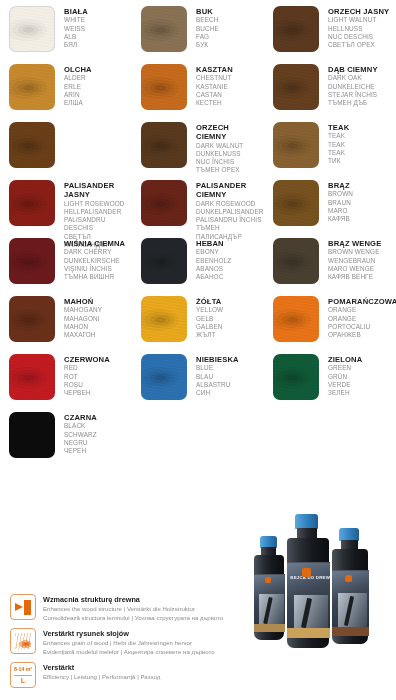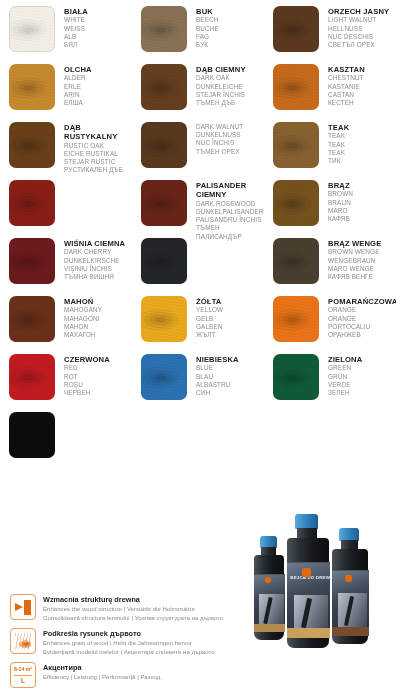--- a/index.html
+++ b/index.html
@@ -165,60 +165,54 @@
         </div>
         <div class="names">
           <div class="n-title">OLCHA</div>
           <div class="n-sub">ALDER</div>
           <div class="n-sub">ERLE</div>
           <div class="n-sub">ARIN</div>
           <div class="n-sub">ЕЛША</div>
         </div>
       </div>
       <div class="cell">
+        <div class="chip " style="background: rgb(200, 107, 28);">
+          <div class="grain"></div>
+        </div>
+        <div class="names">
+          <div class="n-title">KASZTAN</div>
+          <div class="n-sub">CHESTNUT</div>
+          <div class="n-sub">KASTANIE</div>
+          <div class="n-sub">CASTAN</div>
+          <div class="n-sub">КЕСТЕН</div>
+        </div>
+      </div>
+      <div class="cell">
         <div class="chip " style="background: rgb(102, 64, 31);">
           <div class="grain"></div>
         </div>
         <div class="names">
           <div class="n-title">DĄB CIEMNY</div>
           <div class="n-sub">DARK OAK</div>
           <div class="n-sub">DUNKELEICHE</div>
           <div class="n-sub">STEJAR ÎNCHIS</div>
           <div class="n-sub">ТЪМЕН ДЪБ</div>
         </div>
       </div>
       <div class="cell">
-        <div class="chip " style="background: rgb(200, 107, 28);">
-          <div class="grain"></div>
-        </div>
-        <div class="names">
-          <div class="n-title">KASZTAN</div>
-          <div class="n-sub">CHESTNUT</div>
-          <div class="n-sub">KASTANIE</div>
-          <div class="n-sub">CASTAN</div>
-          <div class="n-sub">КЕСТЕН</div>
-        </div>
-      </div>
-      <div class="cell">
         <div class="chip " style="background: rgb(107, 64, 25);">
           <div class="grain"></div>
         </div>
-        <div class="names">
-          <div class="n-title">DĄB RUSTYKALNY</div>
-          <div class="n-sub">RUSTIC OAK</div>
-          <div class="n-sub">EICHE RUSTIKAL</div>
-          <div class="n-sub">STEJAR RUSTIC</div>
-          <div class="n-sub">РУСТИКАЛЕН ДЪБ</div>
-        </div>
       </div>
       <div class="cell">
         <div class="chip " style="background: rgb(90, 58, 30);">
           <div class="grain"></div>
         </div>
         <div class="names">
+          <div class="n-title">ORZECH CIEMNY</div>
           <div class="n-sub">DARK WALNUT</div>
           <div class="n-sub">DUNKELNUSS</div>
           <div class="n-sub">NUC ÎNCHIS</div>
           <div class="n-sub">ТЪМЕН ОРЕХ</div>
         </div>
       </div>
       <div class="cell">
         <div class="chip " style="background: rgb(138, 98, 49);">
           <div class="grain"></div>
         </div>
@@ -227,20 +221,27 @@
           <div class="n-sub">TEAK</div>
           <div class="n-sub">TEAK</div>
           <div class="n-sub">TEAK</div>
           <div class="n-sub">ТИК</div>
         </div>
       </div>
       <div class="cell">
         <div class="chip " style="background: rgb(139, 31, 22);">
           <div class="grain"></div>
         </div>
+        <div class="names">
+          <div class="n-title">PALISANDER JASNY</div>
+          <div class="n-sub">LIGHT ROSEWOOD</div>
+          <div class="n-sub">HELLPALISANDER</div>
+          <div class="n-sub">PALISANDRU DESCHIS</div>
+          <div class="n-sub">СВЕТЪЛ ПАЛИСАНДЪР</div>
+        </div>
       </div>
       <div class="cell">
         <div class="chip " style="background: rgb(107, 36, 24);">
           <div class="grain"></div>
         </div>
         <div class="names">
           <div class="n-title">PALISANDER CIEMNY</div>
           <div class="n-sub">DARK ROSEWOOD</div>
           <div class="n-sub">DUNKELPALISANDER</div>
           <div class="n-sub">PALISANDRU ÎNCHIS</div>
@@ -268,20 +269,27 @@
           <div class="n-sub">DARK CHERRY</div>
           <div class="n-sub">DUNKELKIRSCHE</div>
           <div class="n-sub">VIŞINIU ÎNCHIS</div>
           <div class="n-sub">ТЪМНА ВИШНЯ</div>
         </div>
       </div>
       <div class="cell">
         <div class="chip " style="background: rgb(35, 39, 43);">
           <div class="grain"></div>
         </div>
+        <div class="names">
+          <div class="n-title">HEBAN</div>
+          <div class="n-sub">EBONY</div>
+          <div class="n-sub">EBENHOLZ</div>
+          <div class="n-sub">ABANOS</div>
+          <div class="n-sub">АБАНОС</div>
+        </div>
       </div>
       <div class="cell">
         <div class="chip " style="background: rgb(74, 64, 48);">
           <div class="grain"></div>
         </div>
         <div class="names">
           <div class="n-title">BRĄZ WENGE</div>
           <div class="n-sub">BROWN WENGE</div>
           <div class="n-sub">WENGEBRAUN</div>
           <div class="n-sub">MARO WENGE</div>
@@ -355,20 +363,27 @@
         <div class="names">
           <div class="n-title">ZIELONA</div>
           <div class="n-sub">GREEN</div>
           <div class="n-sub">GRÜN</div>
           <div class="n-sub">VERDE</div>
           <div class="n-sub">ЗЕЛЕН</div>
         </div>
       </div>
       <div class="cell">
         <div class="chip flat" style="background: rgb(12, 12, 12);"></div>
+        <div class="names">
+          <div class="n-title">CZARNA</div>
+          <div class="n-sub">BLACK</div>
+          <div class="n-sub">SCHWARZ</div>
+          <div class="n-sub">NEGRU</div>
+          <div class="n-sub">ЧЕРЕН</div>
+        </div>
       </div>
     </div>
 
   <div class="bottles">
 
     <div class="btl" style="left:0px; top:28px; width:34px; height:104px;">
       <div class="cap" style="position:absolute;left:8px;top:0;width:17px;height:12px;"></div>
       <div class="neck" style="position:absolute;left:9px;top:11px;width:15px;height:10px;"></div>
       <div class="body" style="position:absolute;left:2px;top:19px;width:30px;height:85px;"></div>
       <div class="label" style="top:38px;height:58px;">
@@ -414,31 +429,31 @@
           <div class="ft-title">Wzmacnia strukturę drewna</div>
           <div class="ft-sub">Enhances the wood structure   |   Verstärkt die Holzstruktur</div>
           <div class="ft-sub">Consolidează structura lemnului   |   Усилва структурата на дървото</div>
         </div>
       </div>
       <div class="frow">
         <div class="ficon">
           <div class="grainicon"></div>
         </div>
         <div class="ftext">
-          <div class="ft-title">Podkreśla rysunek дървото</div>
+          <div class="ft-title">Verstärkt rysunek słojów</div>
           <div class="ft-sub">Enhances grain of wood   |   Hebt die Jahresringen hervor</div>
           <div class="ft-sub">Evidenţiază modelul inelelor   |   Акцентира слоевете на дървото</div>
         </div>
       </div>
       <div class="frow">
         <div class="ficon">
           <div class="efftop">8-14 m²</div>
           <div class="effline"></div>
           <div class="effbot">L</div>
         </div>
         <div class="ftext">
-          <div class="ft-title">Акцентира</div>
+          <div class="ft-title">Verstärkt</div>
           <div class="ft-sub">Efficiency   |   Leistung   |   Performanţă   |   Разход</div>
         </div>
       </div>
     </div>
 
 </div>
 
 </body></html>

